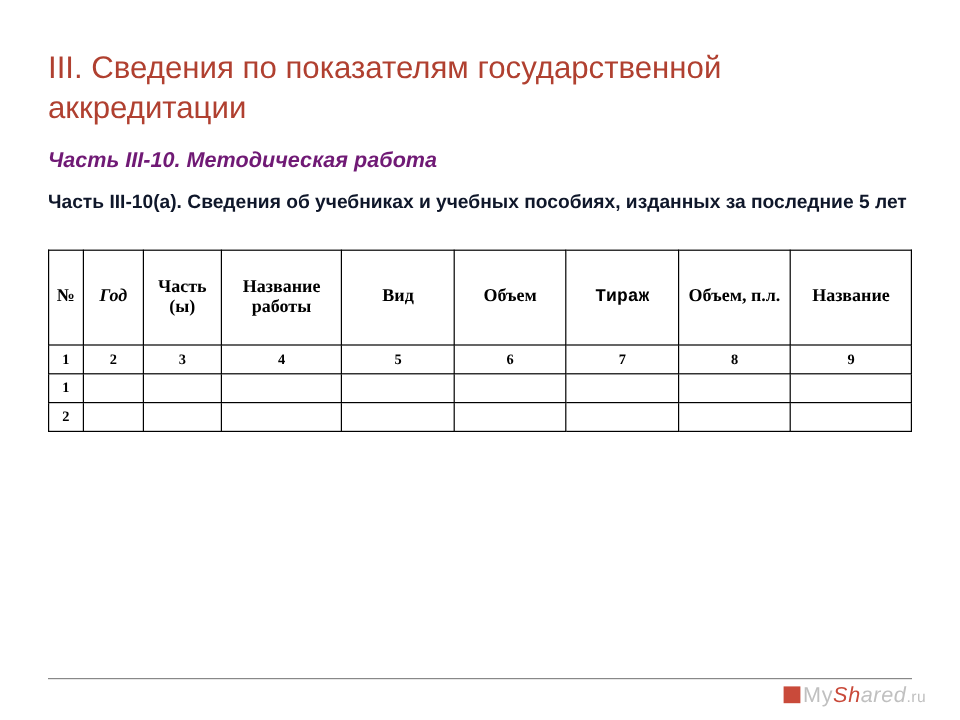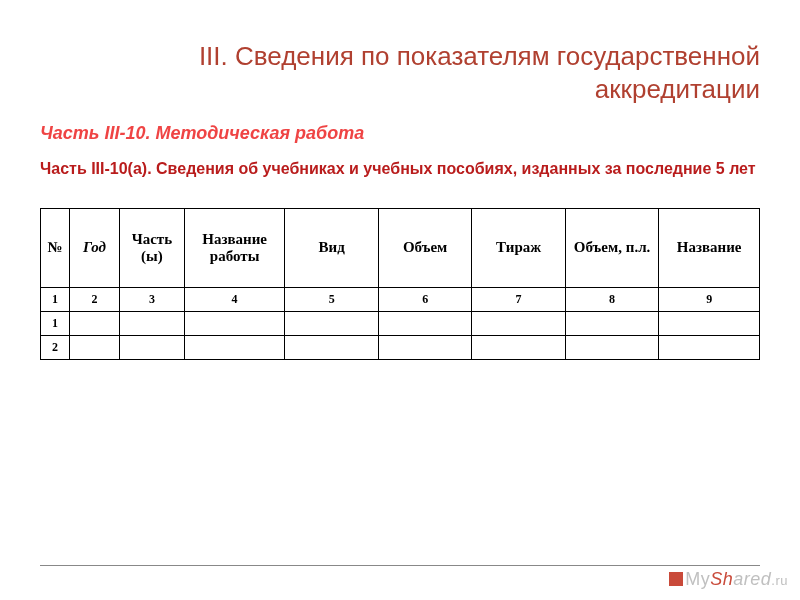--- a/index.html
+++ b/index.html
@@ -15,32 +15,31 @@
       padding: 40px 40px 20px 40px;
       position: relative;
     }
     .main-title {
       color: #b04030;
       font-size: 26px;
       font-weight: normal;
       line-height: 1.25;
       margin-bottom: 18px;
       font-family: Verdana, Geneva, sans-serif;
-      text-align: right;
     }
     .subtitle-1 {
-      color: #ef4444;
+      color: #701a75;
       font-size: 18px;
       font-weight: bold;
       font-style: italic;
       margin-bottom: 14px;
       font-family: Verdana, Geneva, sans-serif;
     }
     .subtitle-2 {
-      color: #b91c1c;
+      color: #0f172a;
       font-size: 16px;
       font-weight: bold;
       line-height: 1.35;
       margin-bottom: 28px;
       font-family: Verdana, Geneva, sans-serif;
     }
     table {
       border-collapse: collapse;
       width: 100%;
     }
@@ -54,21 +53,21 @@
       font-weight: bold;
       font-size: 15px;
       padding: 22px 4px;
     }
     .col-num { width: 4%; }
     .col-year { width: 7%; font-style: italic; }
     .col-author { width: 9%; }
     .col-title { width: 14%; }
     .col-type { width: 13%; }
     .col-grif { width: 13%; }
-    .col-tirage { width: 13%; }
+    .col-tirage { width: 13%; font-family: Liberation Mono, monospace; }
     .col-volume { width: 13%; }
     .col-publisher { width: 14%; }
     .number-row td {
       font-size: 12px;
       font-weight: bold;
       padding: 4px 2px;
       height: 22px;
     }
     .data-row td {
       font-size: 12px;
@@ -79,21 +78,21 @@
     .footer-line {
       position: absolute;
       bottom: 34px;
       left: 40px;
       right: 40px;
       border-top: 1px solid #888;
     }
     .watermark {
       position: absolute;
       bottom: 10px;
-      right: 12px;
+      right: 28px;
       font-family: Arial, sans-serif;
       font-size: 18px;
       letter-spacing: 0.5px;
     }
     .watermark .logo-square {
       display: inline-block;
       width: 14px;
       height: 14px;
       background: #c94a3a;
       vertical-align: -1px;

